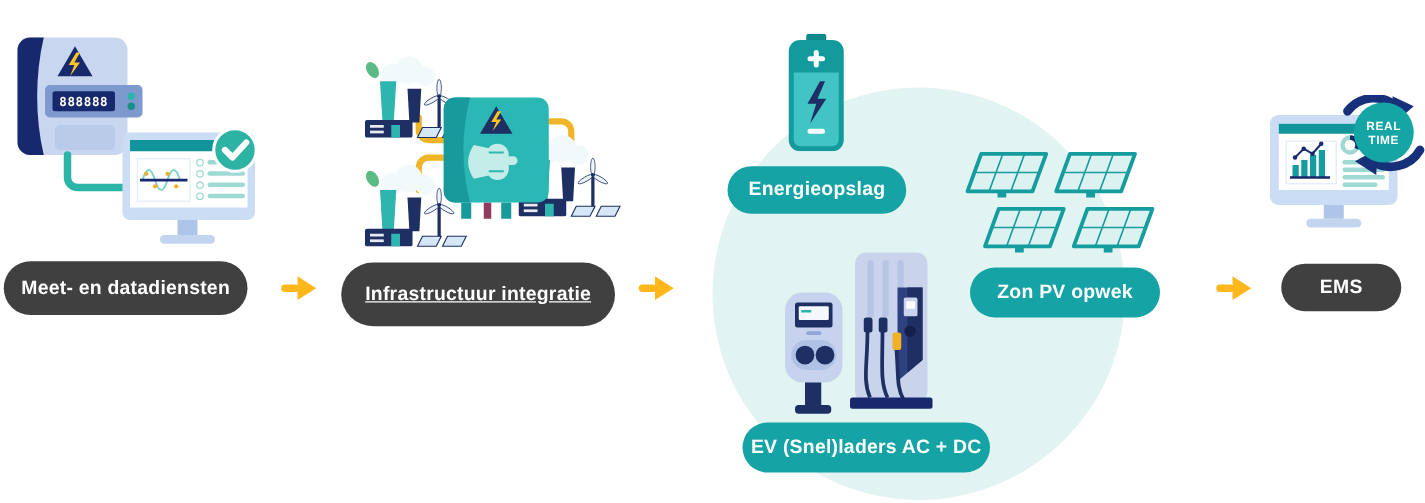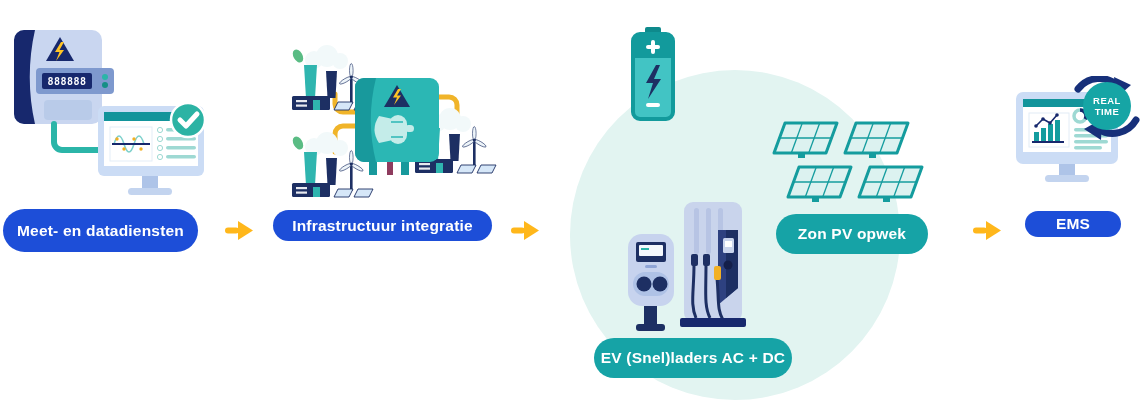--- a/index.html
+++ b/index.html
@@ -2,21 +2,21 @@
 <html><head>
 <meta charset="utf-8">
 <style>
   html,body{margin:0;padding:0;background:#fff;}
   .stage{position:relative;width:1140px;height:402px;background:#ffffff;overflow:hidden;
          font-family:"Liberation Sans",sans-serif;}
   .abs{position:absolute;}
   .pill{position:absolute;display:flex;align-items:center;justify-content:center;
         border-radius:999px;color:#ffffff;font-weight:bold;font-size:15.5px;
         letter-spacing:.2px;white-space:nowrap;}
-  .pill.navy{background:#1d4ed8;}
+  .pill.navy{background:#404040;}
   .pill.teal{background:#16A3A6;}
   .cluster-bg{position:absolute;border-radius:50%;background:#E2F4F1;}
   svg{display:block;}
   .digits{font-family:"DejaVu Sans Mono",monospace;font-weight:bold;}
   .badge-txt{font-family:"Liberation Sans",sans-serif;font-weight:bold;}
 </style>
 </head>
 <body>
 
 <div class="stage">
@@ -224,30 +224,33 @@
       <polygon points="92,43 74,53 91,64" fill="#17307A"></polygon>
       <circle cx="97" cy="30" r="24" fill="#16A5A5"></circle>
       <text class="badge-txt" x="97" y="28" font-size="9.5" fill="#ffffff" text-anchor="middle" letter-spacing="0.5">REAL</text>
       <text class="badge-txt" x="97" y="39" font-size="9.5" fill="#ffffff" text-anchor="middle" letter-spacing="0.5">TIME</text>
     </g>
   </svg>
 
   <div class="pill navy" style="left:3px;top:209px;width:195px;height:43px;">
     <span>Meet- en datadiensten</span>
   </div>
-  <div class="pill navy" style="left:273px;top:210px;width:219px;height:31px;">
+  <div class="pill navy" style="left:273px;top:210px;width:219px;height:51px;text-decoration:underline;">
     <span>Infrastructuur integratie</span>
+  </div>
+  <div class="pill teal" style="left:582px;top:133px;width:143px;height:38px;">
+    <span>Energieopslag</span>
   </div>
   <div class="pill teal" style="left:594px;top:338px;width:198px;height:40px;">
     <span>EV (Snel)laders AC + DC</span>
   </div>
   <div class="pill teal" style="left:776px;top:214px;width:152px;height:40px;">
     <span>Zon PV opwek</span>
   </div>
-  <div class="pill navy" style="left:1025px;top:211px;width:96px;height:26px;">
+  <div class="pill navy" style="left:1025px;top:211px;width:96px;height:38px;">
     <span>EMS</span>
   </div>
 
   <svg class="abs" style="left:224px;top:220px" width="30" height="21" viewBox="0 0 30 21">
     <rect x="1" y="7.5" width="14" height="6" rx="3" fill="#FFB71B"></rect>
     <polygon points="14,1 29,10.5 14,20" fill="#FFB71B"></polygon>
   </svg>
   <svg class="abs" style="left:510px;top:220px" width="30" height="21" viewBox="0 0 30 21">
     <rect x="1" y="7.5" width="14" height="6" rx="3" fill="#FFB71B"></rect>
     <polygon points="14,1 29,10.5 14,20" fill="#FFB71B"></polygon>

